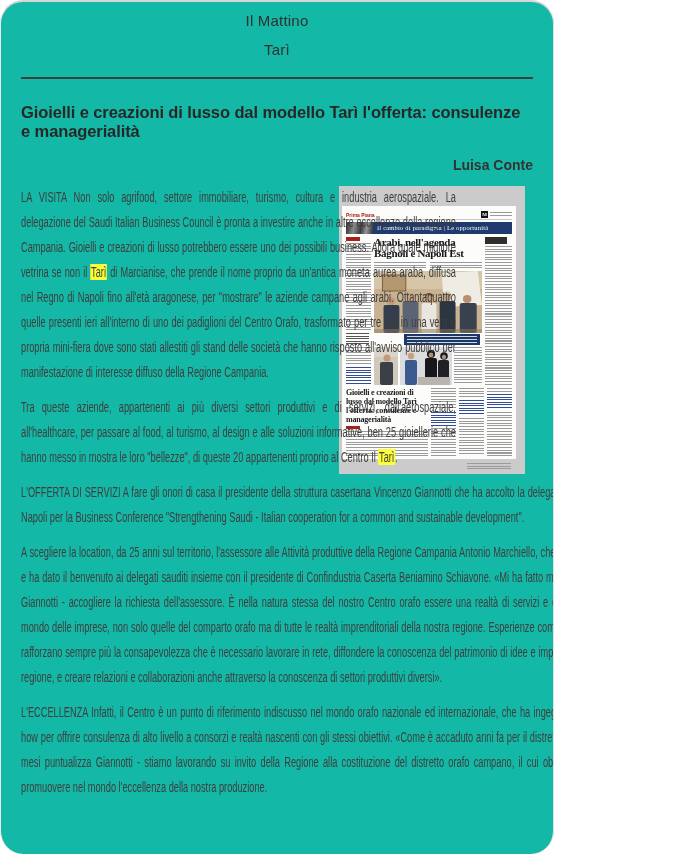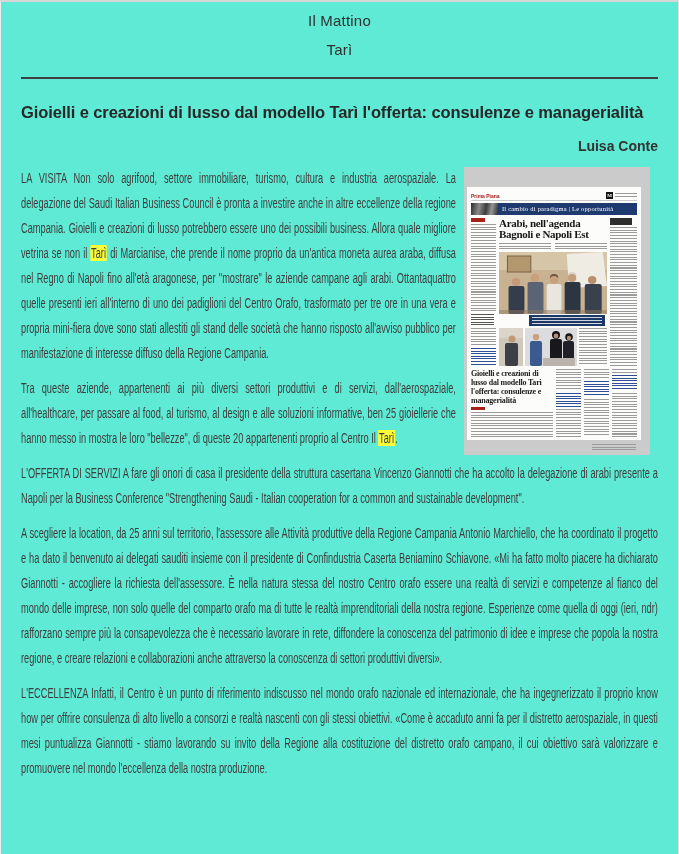--- a/index.html
+++ b/index.html
@@ -1,20 +1,20 @@
 <!DOCTYPE html>
 <html style="--highlight: #fdff38; --navy_banner: #1e3a6e; --navy_caption: #1c3866; --pull_blue: #2f4e96; --kicker_red: #a8201a; --scan_bg: #cbcbcb; --body_text: #3e3e3e; --rule: #3f3f3f;"><head>
 <meta charset="utf-8">
 <style>
   html,body{margin:0;padding:0;background:#fff;}
   body{width:679px;height:854px;font-family:"Liberation Sans",sans-serif;}
   .page{
-    box-sizing:border-box;width:679px;height:854px;
+    box-sizing:border-box;width:554px;height:854px;
     border-top:2px solid #d6d6d6;border-left:1px solid #ececec;border-right:1px solid #e0e0e0;
-    padding:8px 20px 0;overflow:hidden;background:#5eead4;position:relative;
+    padding:8px 20px 0;overflow:hidden;background:#14b8a6;position:relative;border-radius:23px;
   }
   .site-title,.site-tag{text-align:center;font-size:15px;color:#303030;letter-spacing:.2px;}
   .site-title{margin-top:2px;}
   .site-tag{margin-top:12px;}
   .rule{border:0;border-top:2px solid var(--rule,#3f3f3f);margin:19px 0 0;}
   .headline{font-size:16.5px;font-weight:700;color:#272727;margin:24px 0 0;letter-spacing:-.1px;}
   .byline{text-align:right;font-size:14px;color:#333;margin-top:16px;font-weight:bold;}
 
   .article-wrap{position:relative;margin-top:12px;}
   .article-text{

